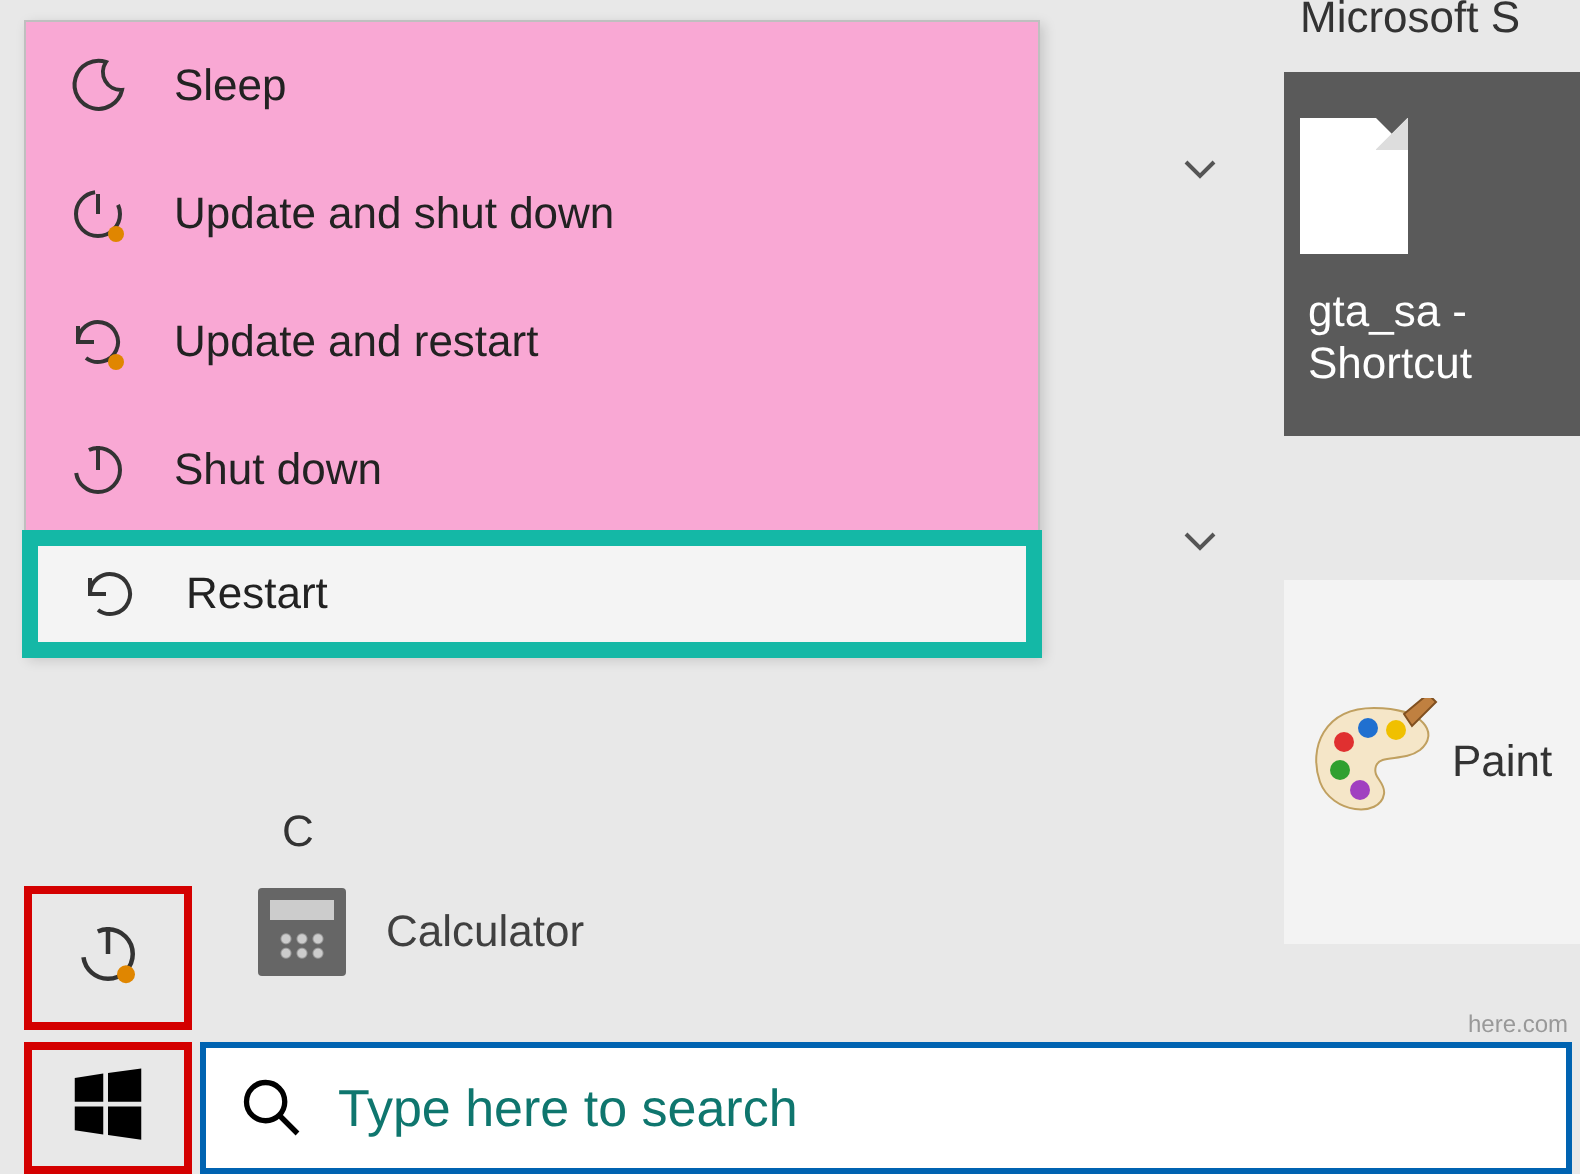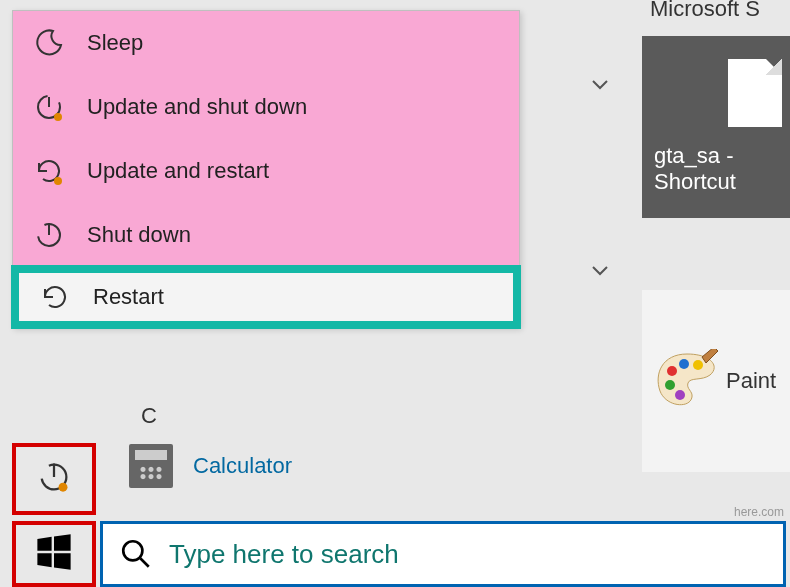--- a/index.html
+++ b/index.html
@@ -83,21 +83,21 @@
       font-size: 22px;
       color: #333;
       padding: 8px 26px;
     }
     .app-item {
       display: flex;
       align-items: center;
       height: 58px;
       padding-left: 14px;
       font-size: 22px;
-      color: #0369a1;
+      color: #404040;
     }
     .calc-icon {
       width: 44px;
       height: 44px;
       background: #666;
       border-radius: 2px;
       margin-right: 20px;
       position: relative;
       overflow: hidden;
     }
@@ -147,21 +147,21 @@
     .tile-gta {
       position: absolute;
       top: 36px;
       right: 0;
       width: 148px;
       height: 182px;
       background: #5a5a5a;
       color: #fff;
       display: flex;
       flex-direction: column;
-      align-items: flex-end;
+      align-items: flex-start;
       justify-content: center;
       padding: 8px;
     }
     .tile-gta .file-icon {
       width: 54px;
       height: 68px;
       background: #fff;
       position: relative;
       margin-bottom: 16px;
     }

